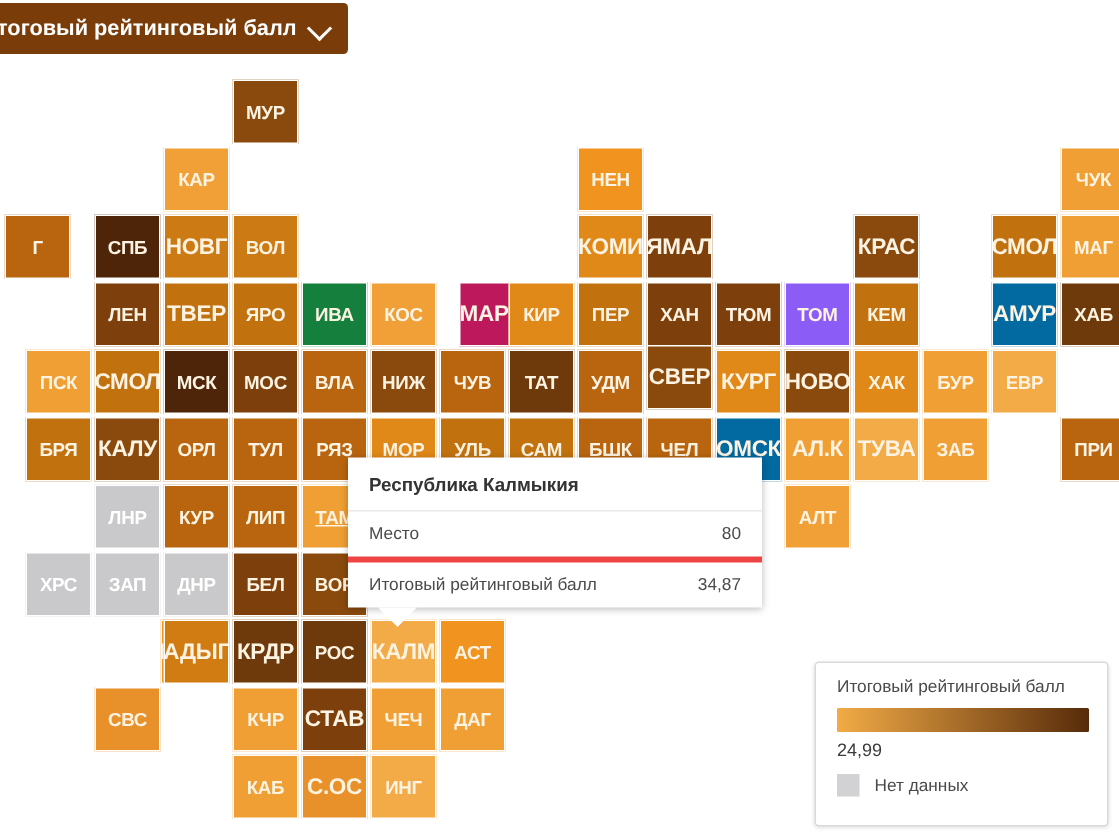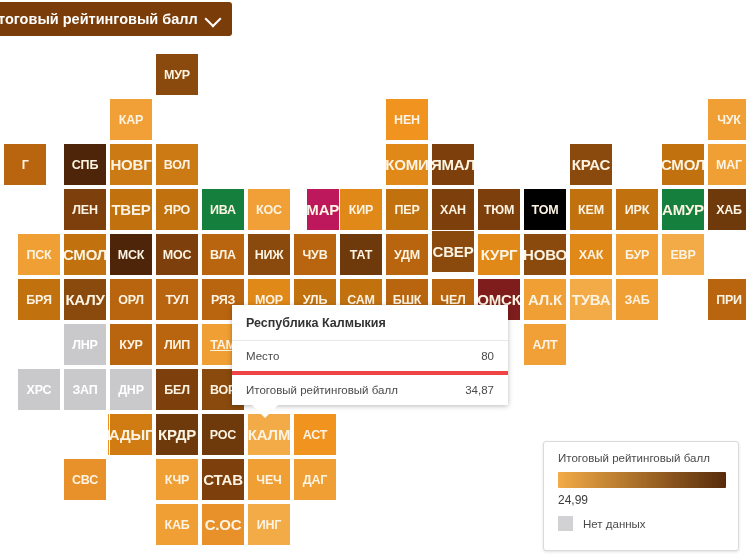--- a/index.html
+++ b/index.html
@@ -125,24 +125,23 @@
     <div class="tile" style="left: 63px; top: 188px; background: rgb(125, 64, 12);">ЛЕН</div>
     <div class="tile sm" style="left: 109px; top: 188px; background: rgb(193, 114, 15);">ТВЕР</div>
     <div class="tile" style="left: 155px; top: 188px; background: rgb(193, 114, 15);">ЯРО</div>
     <div class="tile" style="left: 201px; top: 188px; background: #15803d;">ИВА</div>
     <div class="tile" style="left: 247px; top: 188px; background: rgb(240, 160, 54);">КОС</div>
     <div class="tile sm" style="left: 282px; top: 188px; background: #be185d; margin-left: 24px;">МАРИ</div>
     <div class="tile" style="left: 339px; top: 188px; background: rgb(224, 136, 24);">КИР</div>
     <div class="tile" style="left: 385px; top: 188px; background: rgb(193, 114, 15);">ПЕР</div>
     <div class="tile" style="left: 431px; top: 188px; background: rgb(125, 64, 12);">ХАН</div>
     <div class="tile" style="left: 477px; top: 188px; background: rgb(125, 64, 12);">ТЮМ</div>
-    <div class="tile" style="left: 523px; top: 188px; background: #000000;">ТОМ</div>
+    <div class="tile" style="left: 523px; top: 188px; background: #8b5cf6;">ТОМ</div>
     <div class="tile" style="left: 569px; top: 188px; background: rgb(193, 114, 15); text-align: center;">КЕМ</div>
-    <div class="tile" style="left: 615px; top: 188px; background: rgb(193, 114, 15);">ИРК</div>
-    <div class="tile sm" style="left: 661px; top: 188px; background: #15803d;">АМУР</div>
+    <div class="tile sm" style="left: 661px; top: 188px; background: #0369a1;">АМУР</div>
     <div class="tile" style="left: 707px; top: 188px; background: rgb(111, 58, 11);">ХАБ</div>
     <div class="tile" style="left: 17px; top: 233px; background: rgb(239, 159, 52);">ПСК</div>
     <div class="tile sm" style="left: 63px; top: 233px; background: rgb(193, 114, 15);">СМОЛ</div>
     <div class="tile" style="left: 109px; top: 233px; background: rgb(78, 37, 8);">МСК</div>
     <div class="tile" style="left: 155px; top: 233px; background: rgb(125, 64, 12);">МОС</div>
     <div class="tile" style="left: 201px; top: 233px; background: rgb(185, 101, 15);">ВЛА</div>
     <div class="tile" style="left: 247px; top: 233px; background: rgb(138, 74, 13);">НИЖ</div>
     <div class="tile" style="left: 293px; top: 233px; background: rgb(185, 101, 15);">ЧУВ</div>
     <div class="tile" style="left: 339px; top: 233px; background: rgb(111, 58, 11);">ТАТ</div>
     <div class="tile" style="left: 385px; top: 233px; background: rgb(185, 101, 15);">УДМ</div>
@@ -155,21 +154,21 @@
     <div class="tile" style="left: 17px; top: 278px; background: rgb(193, 114, 15);">БРЯ</div>
     <div class="tile sm" style="left: 63px; top: 278px; background: rgb(138, 74, 13);">КАЛУ</div>
     <div class="tile" style="left: 109px; top: 278px; background: rgb(185, 101, 15);">ОРЛ</div>
     <div class="tile" style="left: 155px; top: 278px; background: rgb(185, 101, 15);">ТУЛ</div>
     <div class="tile" style="left: 201px; top: 278px; background: rgb(185, 101, 15);">РЯЗ</div>
     <div class="tile" style="left: 247px; top: 278px; background: rgb(224, 136, 24);">МОР</div>
     <div class="tile" style="left: 293px; top: 278px; background: rgb(193, 114, 15);">УЛЬ</div>
     <div class="tile" style="left: 339px; top: 278px; background: rgb(193, 114, 15);">САМ</div>
     <div class="tile" style="left: 385px; top: 278px; background: rgb(185, 101, 15);">БШК</div>
     <div class="tile" style="left: 431px; top: 278px; background: rgb(185, 101, 15);">ЧЕЛ</div>
-    <div class="tile sm" style="left: 477px; top: 278px; background: #7f1d1d;">ОМСК</div>
+    <div class="tile sm" style="left: 477px; top: 278px; background: #0369a1;">ОМСК</div>
     <div class="tile sm" style="left: 523px; top: 278px; background: rgb(239, 159, 52);">АЛ.К</div>
     <div class="tile sm" style="left: 569px; top: 278px; background: rgb(242, 171, 70);">ТУВА</div>
     <div class="tile" style="left: 615px; top: 278px; background: rgb(239, 159, 52);">ЗАБ</div>
     <div class="tile" style="left: 707px; top: 278px; background: rgb(185, 101, 15);">ПРИ</div>
     <div class="tile nodata" style="left: 63px; top: 323px;">ЛНР</div>
     <div class="tile" style="left: 109px; top: 323px; background: rgb(185, 101, 15);">КУР</div>
     <div class="tile" style="left: 155px; top: 323px; background: rgb(185, 101, 15);">ЛИП</div>
     <div class="tile" style="left: 201px; top: 323px; background: rgb(239, 159, 52); text-decoration: underline;">ТАМ</div>
     <div class="tile" style="left: 523px; top: 323px; background: rgb(240, 160, 54);">АЛТ</div>
     <div class="tile nodata" style="left: 17px; top: 368px;">ХРС</div>

